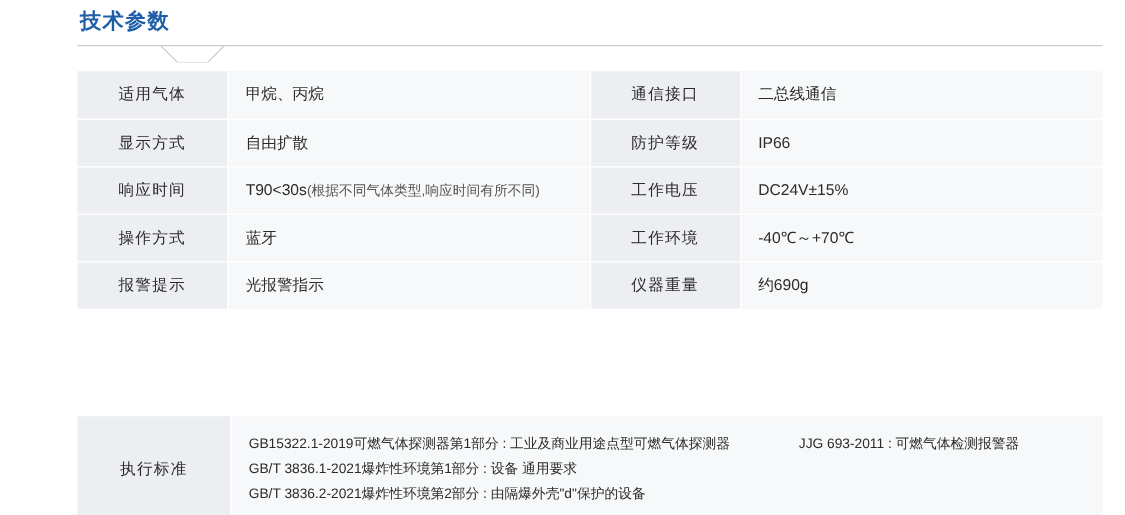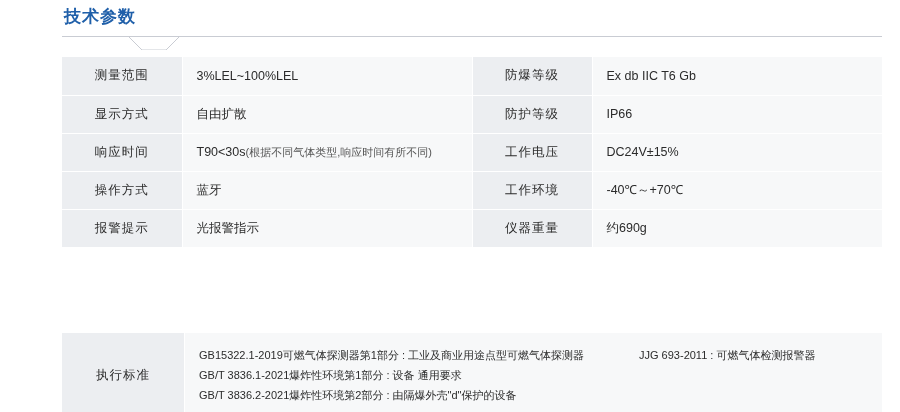--- a/index.html
+++ b/index.html
@@ -173,24 +173,24 @@
 
   <table class="spec-table">
     <colgroup>
       <col class="c1">
         <col class="c2">
         <col class="c3">
         <col class="c4">
     </colgroup>
     <tbody>
       <tr>
-        <td class="lbl">测量范围</td>
-        <td class="val"><span>3%LEL~100%LEL</span></td>
-        <td class="lbl">防爆等级</td>
-        <td class="val last">Ex db IIC T6 Gb</td>
+        <td class="lbl">适用气体</td>
+        <td class="val"><span>甲烷、丙烷</span></td>
+        <td class="lbl">通信接口</td>
+        <td class="val last">二总线通信</td>
       </tr>
       <tr>
         <td class="lbl">显示方式</td>
         <td class="val"><span>自由扩散</span></td>
         <td class="lbl">防护等级</td>
         <td class="val last">IP66</td>
       </tr>
       <tr>
         <td class="lbl">响应时间</td>
         <td class="val"><span>T90&lt;30s</span><span class="note">(根据不同气体类型,响应时间有所不同)</span></td>

